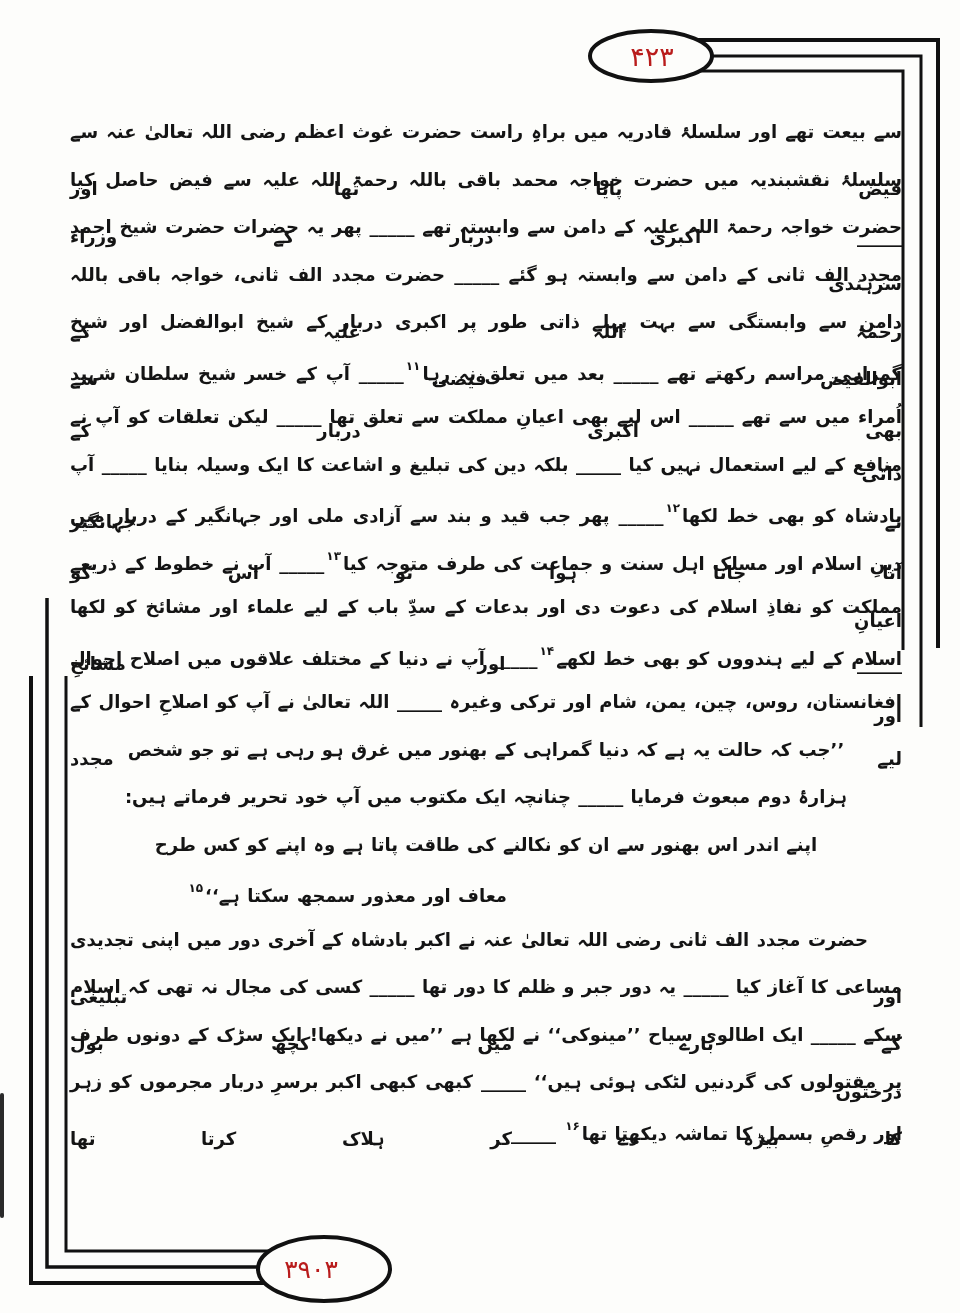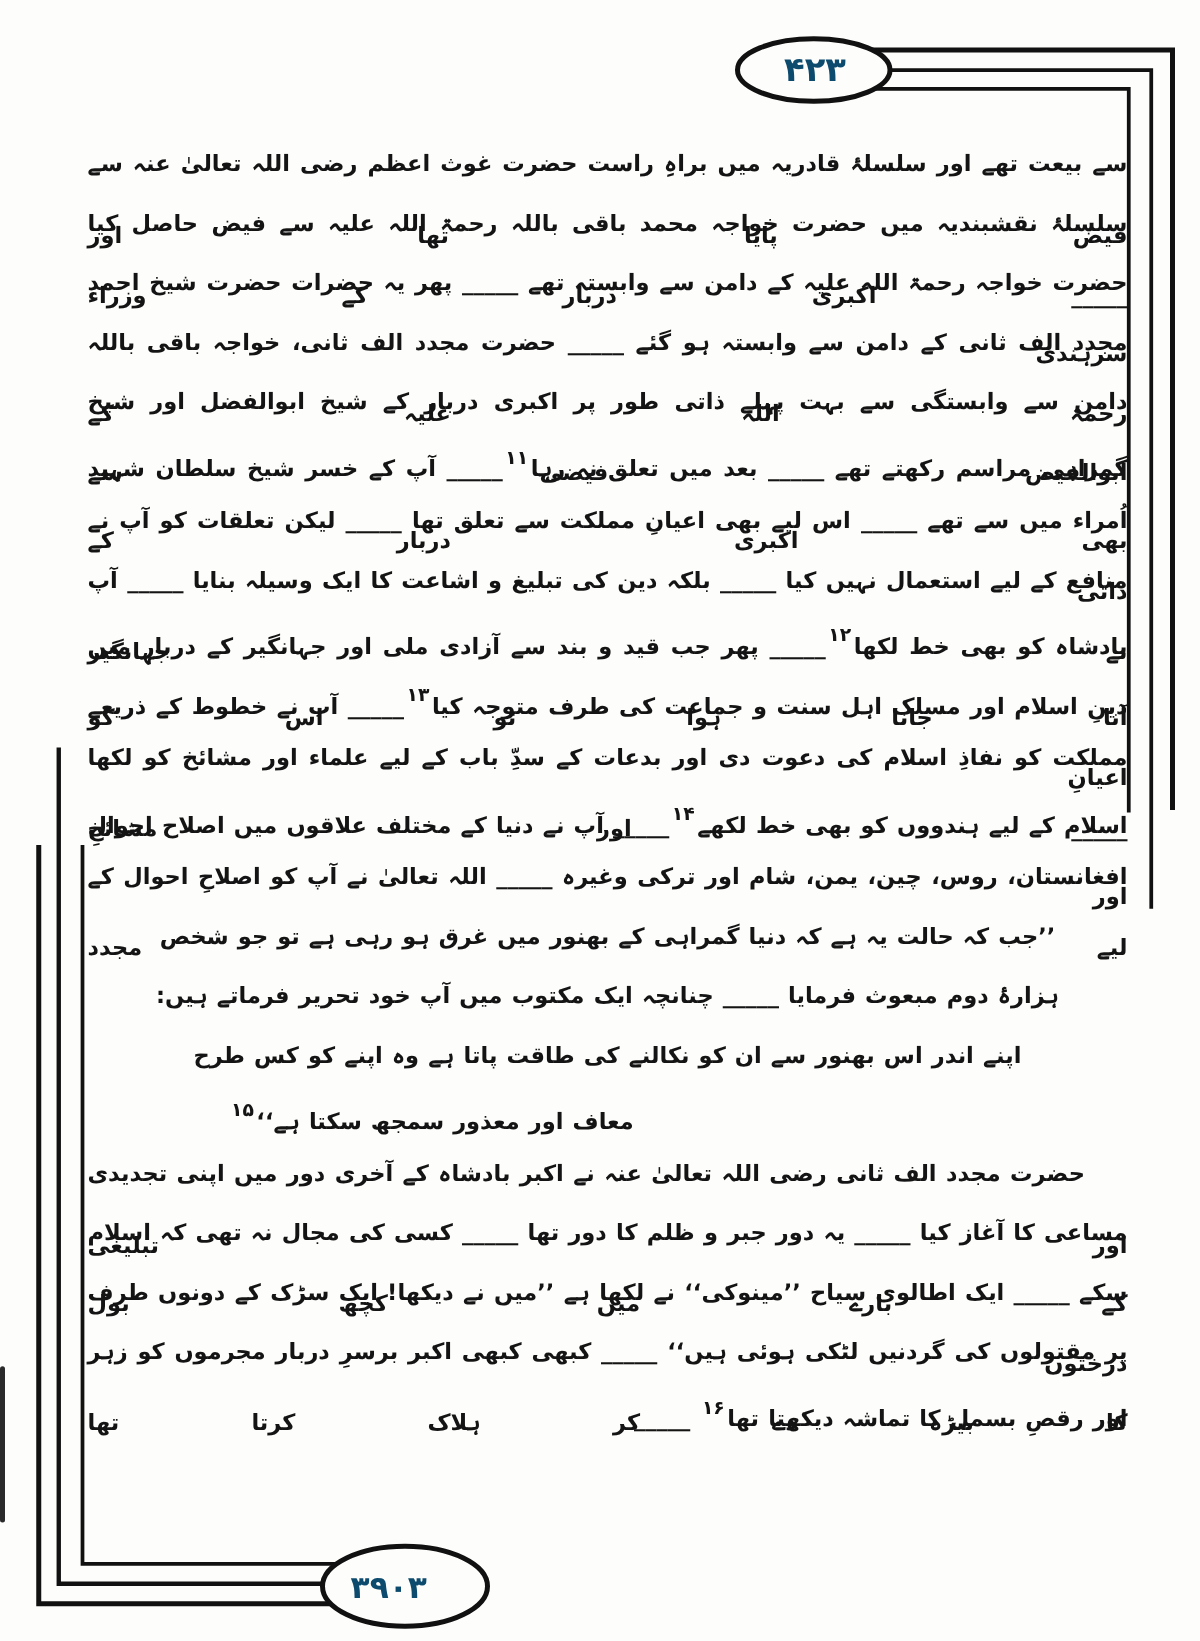--- a/index.html
+++ b/index.html
@@ -9,21 +9,21 @@
     margin:0 auto;
     background:#fdfdfb;
     overflow:hidden;
     font-family:"DejaVu Sans",sans-serif;
     color:#141414;
   }
   .border-svg{position:absolute;top:0;left:0;z-index:1;}
   .badge-num{
     position:absolute;z-index:3;
     display:flex;align-items:center;justify-content:center;
-    font-weight:bold;color:#0c4a6e;
+    font-weight:normal;color:#b91c1c;
     letter-spacing:2px;
     direction:rtl;
   }
   .badge-num.top{left:592px;top:33px;width:120px;height:46px;font-size:27px;}
   .badge-num.bottom{left:246px;top:1243px;width:130px;height:52px;font-size:25px;}
   .text-block{
     position:absolute;z-index:2;
     top:103px;left:70px;right:58px;
     direction:rtl;
   }
@@ -32,21 +32,21 @@
     font-size:18px;font-weight:bold;
     overflow:visible;
     word-spacing:1px;
   }
   .full{text-align:justify;text-align-last:justify;}
   .center{text-align:center;}
   .indent{text-align:justify;text-align-last:justify;text-indent:34px;}
   .quote-end{text-align:right;padding-left:0;padding-right:0;margin-right:395px;}
   .last{text-align:right;}
   .fn{
-    font-size:15px;font-weight:bold;
+    font-size:12px;font-weight:bold;
     vertical-align:super;position:relative;top:-3px;
     padding:0 2px;
     margin-top:28px;
   }
   .edge-smudge{
     position:absolute;z-index:0;
     left:0;top:1093px;width:4px;height:125px;
     background:#2a2a2a;border-radius:2px;
   }
 </style>

